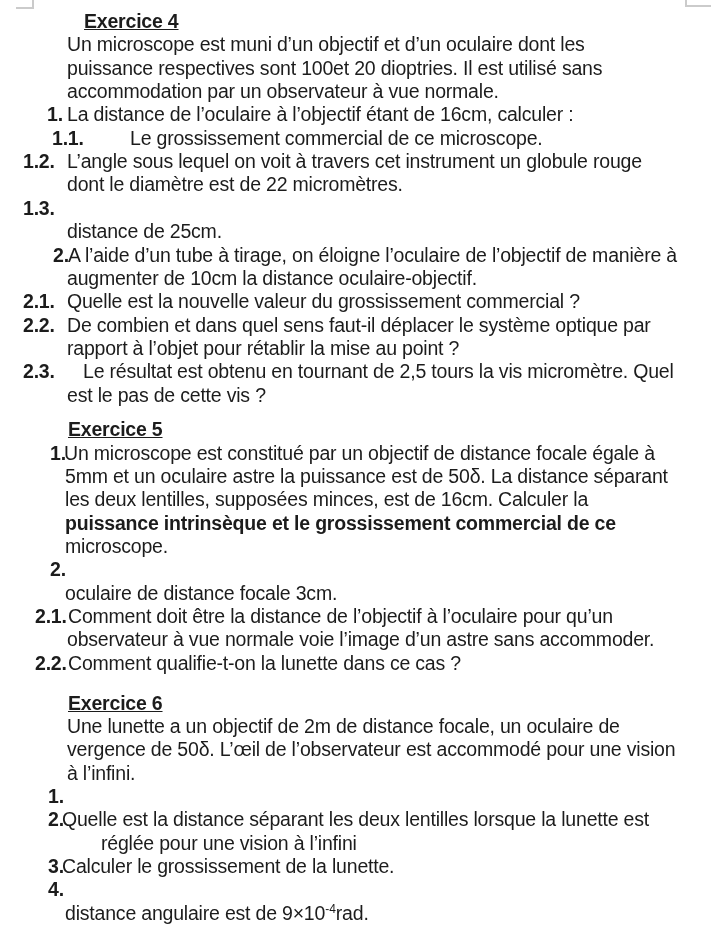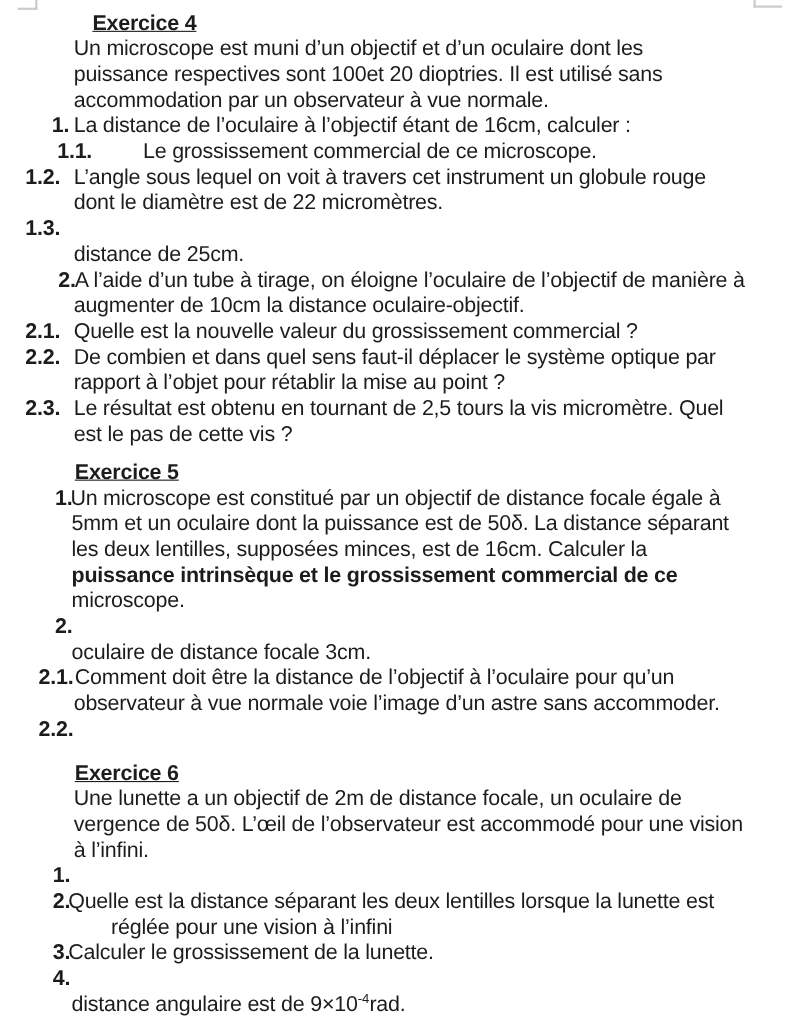--- a/index.html
+++ b/index.html
@@ -87,32 +87,32 @@
       </div>
       <div class="line" style="top: 313.55px;">
         <span class="num" style="left: 23px;">2.2.</span>
         <span class="txt" style="left: 67px;">De combien et dans quel sens faut-il déplacer le système optique par</span>
       </div>
       <div class="line" style="top: 336.9px;">
         <span class="txt" style="left: 67px;">rapport à l’objet pour rétablir la mise au point ?</span>
       </div>
       <div class="line" style="top: 360.25px;">
         <span class="num" style="left: 23px;">2.3.</span>
-        <span class="txt" style="left: 67px;">Le résultat est obtenu en tournant de 2,5 tours la vis micromètre. Quel</span>
+        <span class="txt" style="left: 83px;">Le résultat est obtenu en tournant de 2,5 tours la vis micromètre. Quel</span>
       </div>
       <div class="line" style="top: 383.6px;">
         <span class="txt" style="left: 67px;">est le pas de cette vis ?</span>
       </div>
       <div class="heading" style="left: 68px; top: 418.3px;">Exercice 5</div>
       <div class="line" style="top: 441.65px;">
         <span class="num" style="left: 50px;">1.</span>
         <span class="txt" style="left: 64px;">Un microscope est constitué par un objectif de distance focale égale à</span>
       </div>
       <div class="line" style="top: 465px;">
-        <span class="txt" style="left: 65px;">5mm et un oculaire dont la puissance est de 50δ. La distance séparant</span>
+        <span class="txt" style="left: 65px;">5mm et un oculaire astre la puissance est de 50δ. La distance séparant</span>
       </div>
       <div class="line" style="top: 488.35px;">
         <span class="txt" style="left: 65px;">les deux lentilles, supposées minces, est de 16cm. Calculer la</span>
       </div>
       <div class="line" style="top: 511.7px; font-weight: bold;">
         <span class="txt" style="left: 65px;">puissance intrinsèque et le grossissement commercial de ce</span>
       </div>
       <div class="line" style="top: 535.05px;">
         <span class="txt" style="left: 65px;">microscope.</span>
       </div>
@@ -124,20 +124,21 @@
       </div>
       <div class="line" style="top: 605.1px;">
         <span class="num" style="left: 35px;">2.1.</span>
         <span class="txt" style="left: 68px;">Comment doit être la distance de l’objectif à l’oculaire pour qu’un</span>
       </div>
       <div class="line" style="top: 628.45px;">
         <span class="txt" style="left: 67px;">observateur à vue normale voie l’image d’un astre sans accommoder.</span>
       </div>
       <div class="line" style="top: 651.8px;">
         <span class="num" style="left: 35px;">2.2.</span>
+        <span class="txt" style="left: 68px;">Comment qualifie-t-on la lunette dans ce cas ?</span>
       </div>
       <div class="heading" style="left: 68px; top: 691.6px;">Exercice 6</div>
       <div class="line" style="top: 714.95px;">
         <span class="txt" style="left: 67px;">Une lunette a un objectif de 2m de distance focale, un oculaire de</span>
       </div>
       <div class="line" style="top: 738.3px;">
         <span class="txt" style="left: 67px;">vergence de 50δ. L’œil de l’observateur est accommodé pour une vision</span>
       </div>
       <div class="line" style="top: 761.65px;">
         <span class="txt" style="left: 67px;">à l’infini.</span>

